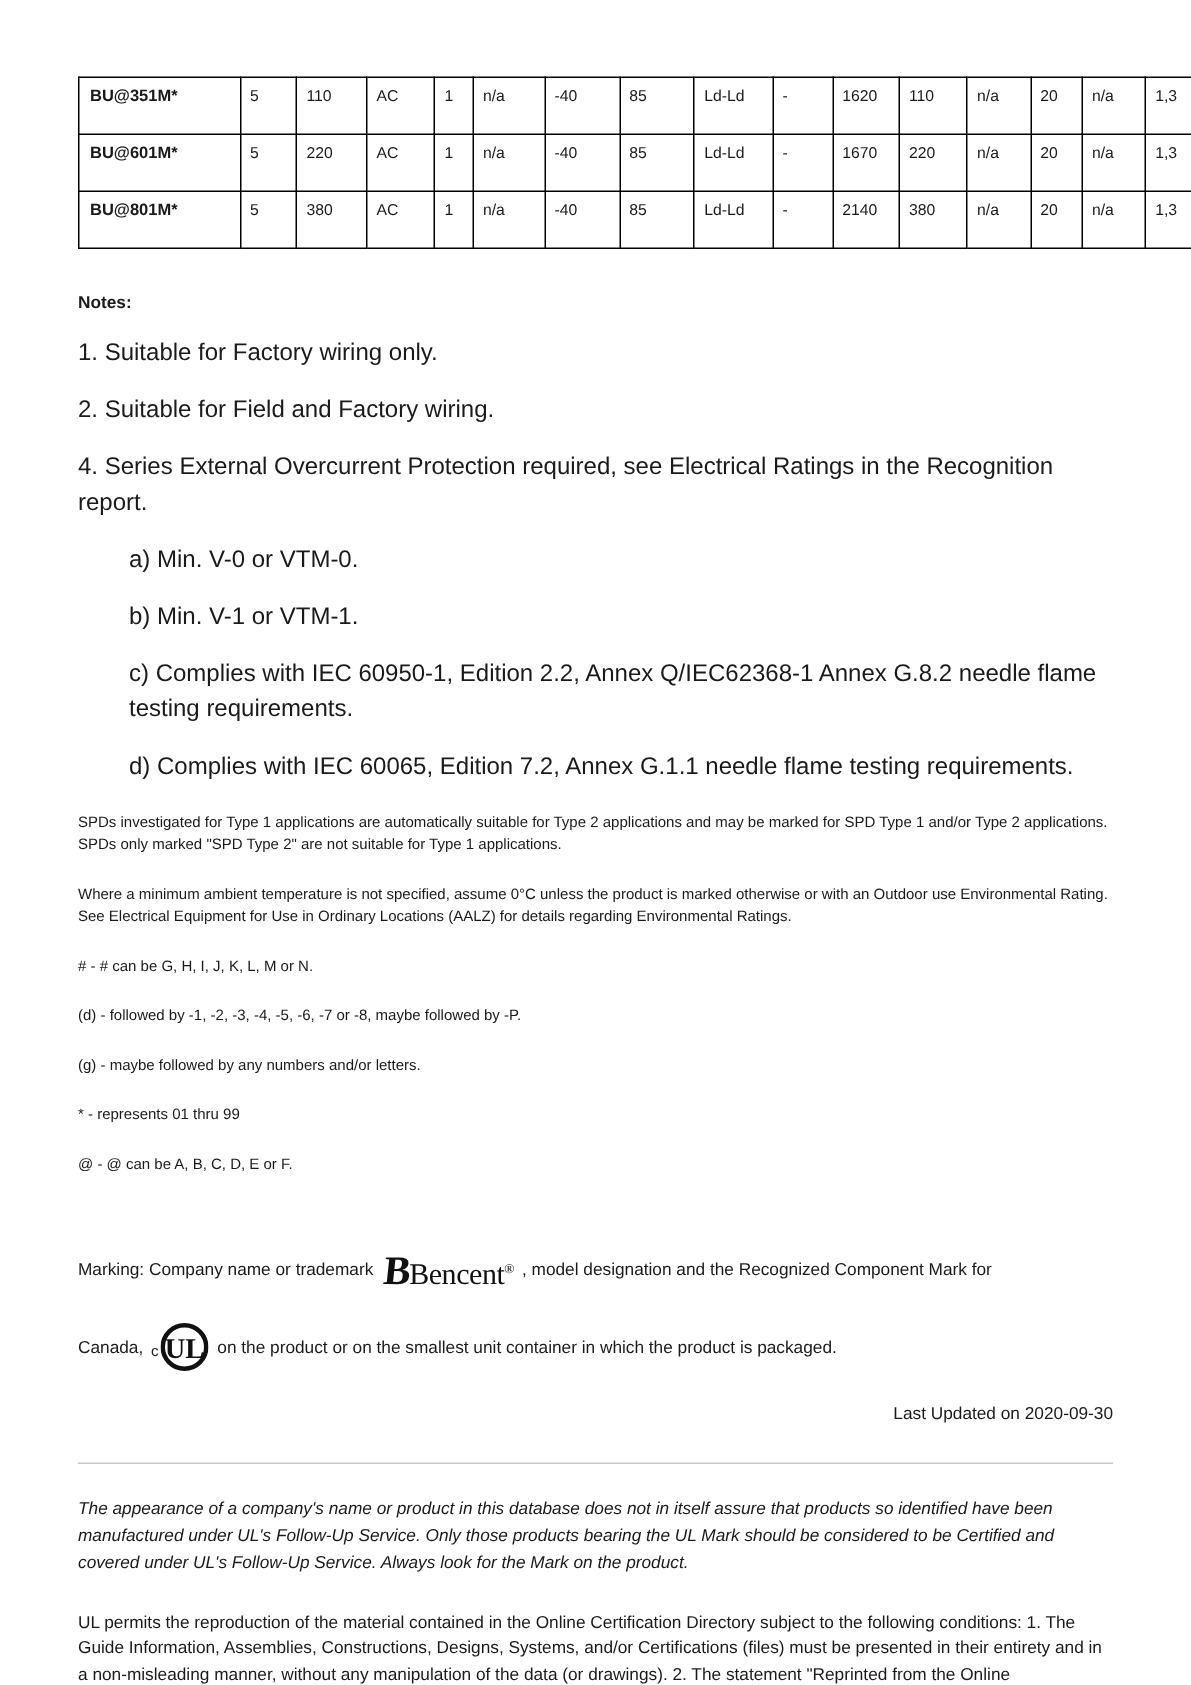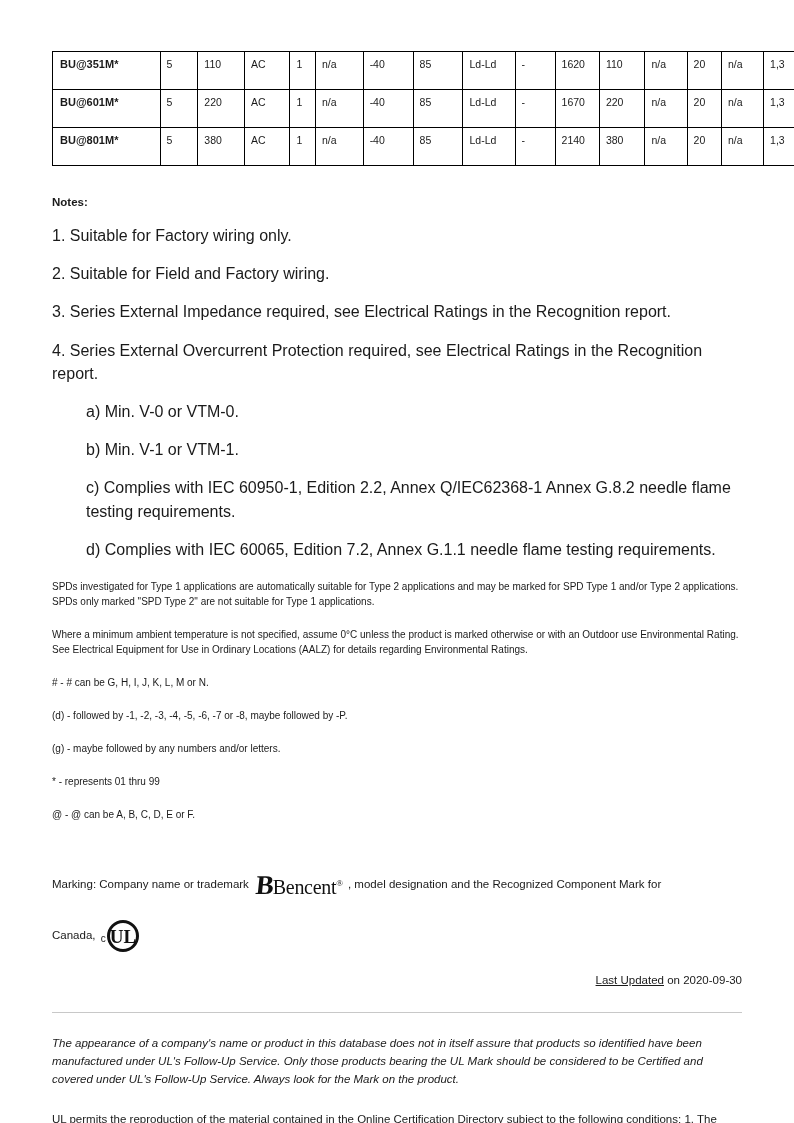--- a/index.html
+++ b/index.html
@@ -118,21 +118,20 @@
     height: 32px;
     vertical-align: middle;
     position: relative;
   }
   .last-updated {
     text-align: right;
     font-size: 11.5px;
     margin-top: 22px;
   }
   .last-updated .ul-link {
-    text-decoration: underline;
   }
 
   hr.sep {
     border: none;
     border-top: 1px solid #c8c8c8;
     margin: 26px 0 0 0;
   }
 
   
   p.disclaimer {
@@ -205,21 +204,20 @@
         <td>n/a</td>
         <td>1,3</td>
       </tr>
     </tbody>
   </table>
 
   <div class="notes-title">Notes:</div>
 
   <p class="note">1. Suitable for Factory wiring only.</p>
   <p class="note">2. Suitable for Field and Factory wiring.</p>
-  <p class="note">3. Series External Impedance required, see Electrical Ratings in the Recognition report.</p>
   <p class="note">4. Series External Overcurrent Protection required, see Electrical Ratings in the Recognition report.</p>
 
   <p class="note indent">a) Min. V-0 or VTM-0.</p>
   <p class="note indent">b) Min. V-1 or VTM-1.</p>
   <p class="note indent">c) Complies with IEC 60950-1, Edition 2.2, Annex Q/IEC62368-1 Annex G.8.2 needle flame testing requirements.</p>
   <p class="note indent">d) Complies with IEC 60065, Edition 7.2, Annex G.1.1 needle flame testing requirements.</p>
 
   <p class="para">SPDs investigated for Type 1 applications are automatically suitable for Type 2 applications and may be marked for SPD Type 1 and/or Type 2 applications. SPDs only marked "SPD Type 2" are not suitable for Type 1 applications.</p>
   <p class="para">Where a minimum ambient temperature is not specified, assume 0°C unless the product is marked otherwise or with an Outdoor use Environmental Rating. See Electrical Equipment for Use in Ordinary Locations (AALZ) for details regarding Environmental Ratings.</p>
   <p class="para"># - # can be G, H, I, J, K, L, M or N.</p>
@@ -233,20 +231,21 @@
       <span>Marking: Company name or trademark</span>
       <span class="bencent"><span class="bmark">B</span><span>Bencent</span><span class="reg">®</span></span>
       <span>, model designation and the Recognized Component Mark for</span>
     </span>
     <span class="row2">
       <span>Canada,</span>
       <span class="ulmark"><span class="csub">c</span><span class="ulsym"><svg width="32" height="32" viewBox="0 0 32 32" aria-hidden="true">
               <circle cx="16" cy="16" r="14.5" fill="none" stroke="#111" stroke-width="3"></circle>
               <text x="16" y="23" font-family="Liberation Serif, serif" font-size="19" font-weight="bold" text-anchor="middle" fill="#111">UL</text>
             </svg></span></span>
+      <span>on the product or on the smallest unit container in which the product is packaged.</span>
     </span>
   </div>
 
   <div class="last-updated">
     <span class="ul-link">Last Updated</span>
     <span>on 2020-09-30</span>
   </div>
 
   <hr class="sep">
 

